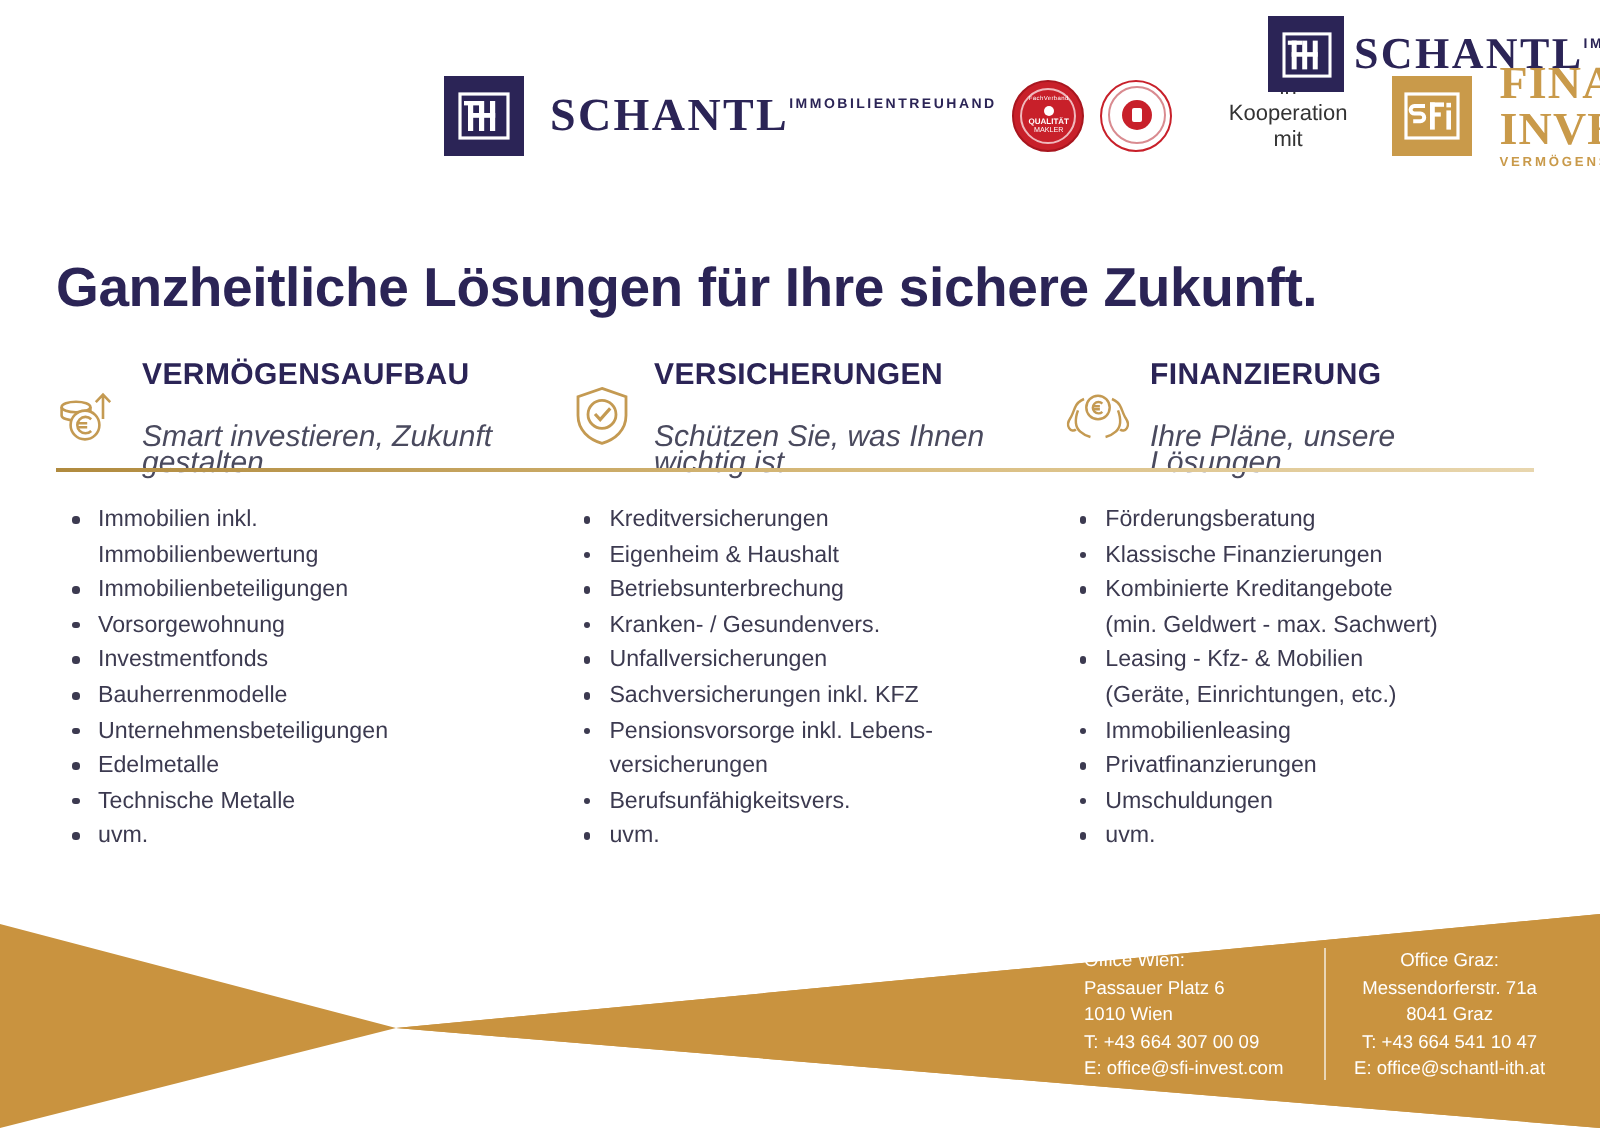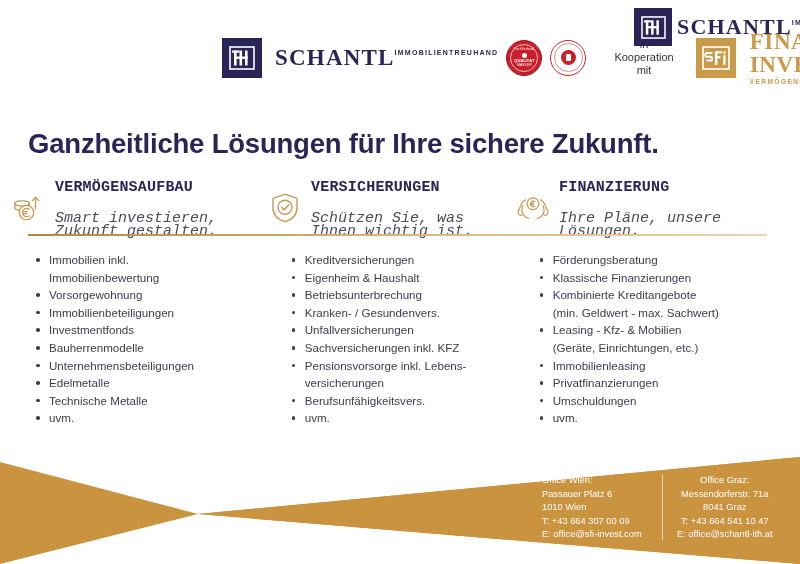--- a/index.html
+++ b/index.html
@@ -99,23 +99,22 @@
   
   .headline{
     position:absolute;left:28px;top:128px;
     font-family:"Liberation Sans", sans-serif;
     font-weight:bold;font-size:27.5px;letter-spacing:-.2px;
     color:#2b2456;white-space:nowrap;
   }
 
   
   .cols{
-    position:absolute;left:12px;top:186px;width:740px;
+    position:absolute;left:28px;top:186px;width:740px;
     display:flex;
-    font-family:Liberation Mono, monospace;
   }
   .col{position:relative;}
   .col-1{width:256px;}
   .col-2{width:248px;}
   .col-3{width:236px;}
 
   .col-head{display:flex;align-items:center;height:44px;}
   .col-icon{
     width:34px;height:34px;flex:0 0 auto;
     display:flex;align-items:center;justify-content:center;
@@ -320,22 +319,22 @@
       </div>
     </div>
   </div>
 
   <div class="rule"></div>
 
   <div class="lists">
 
     <ul class="items col-1">
       <li><span>Immobilien inkl.</span><span class="cont">Immobilienbewertung</span></li>
+      <li><span>Immobilienbeteiligungen</span></li>
       <li><span>Vorsorgewohnung</span></li>
-      <li><span>Immobilienbeteiligungen</span></li>
       <li><span>Investmentfonds</span></li>
       <li><span>Bauherrenmodelle</span></li>
       <li><span>Unternehmensbeteiligungen</span></li>
       <li><span>Edelmetalle</span></li>
       <li><span>Technische Metalle</span></li>
       <li><span>uvm.</span></li>
     </ul>
 
     <ul class="items col-2">
       <li><span>Kreditversicherungen</span></li>

